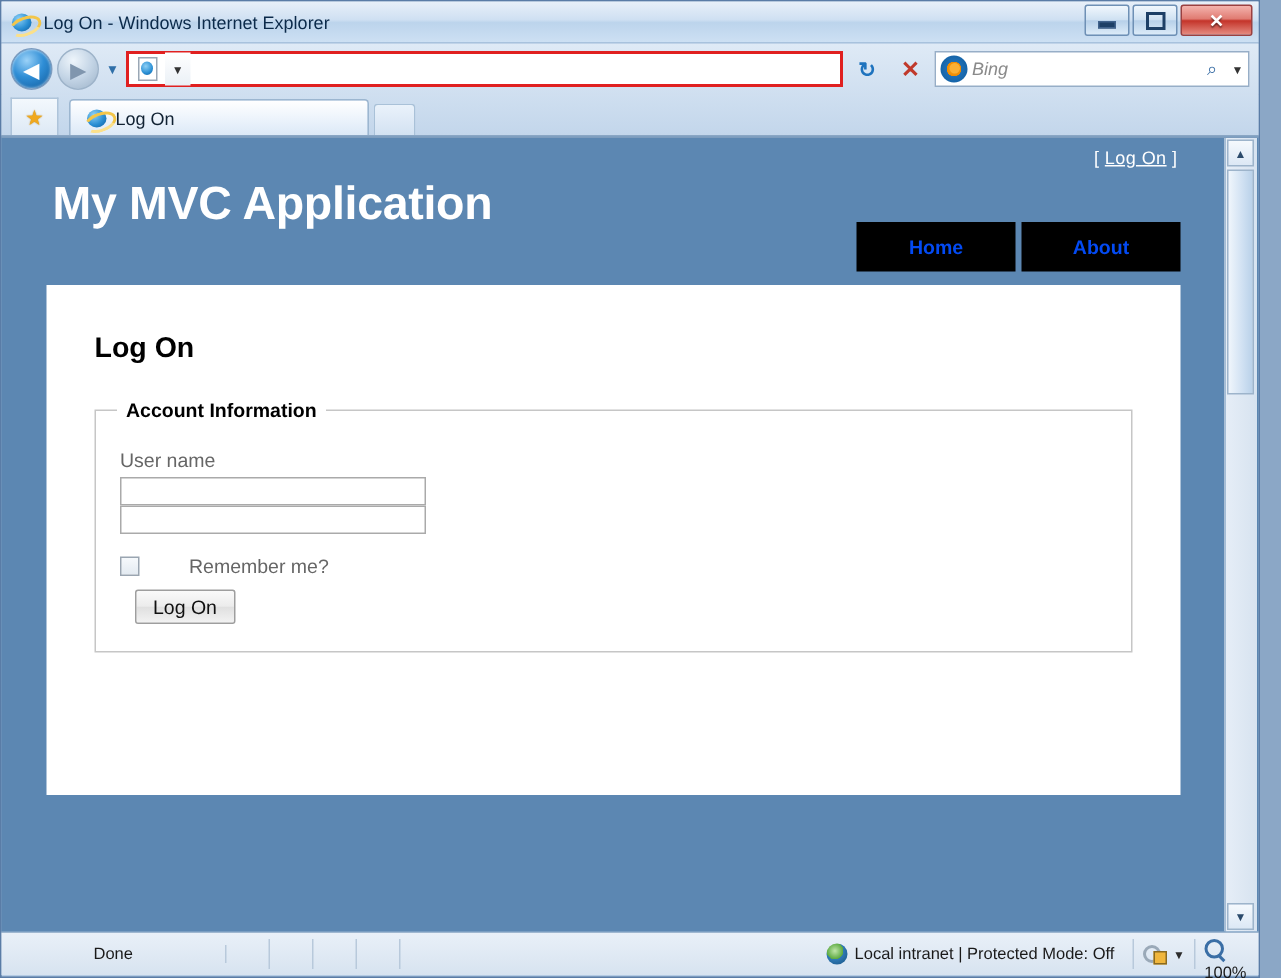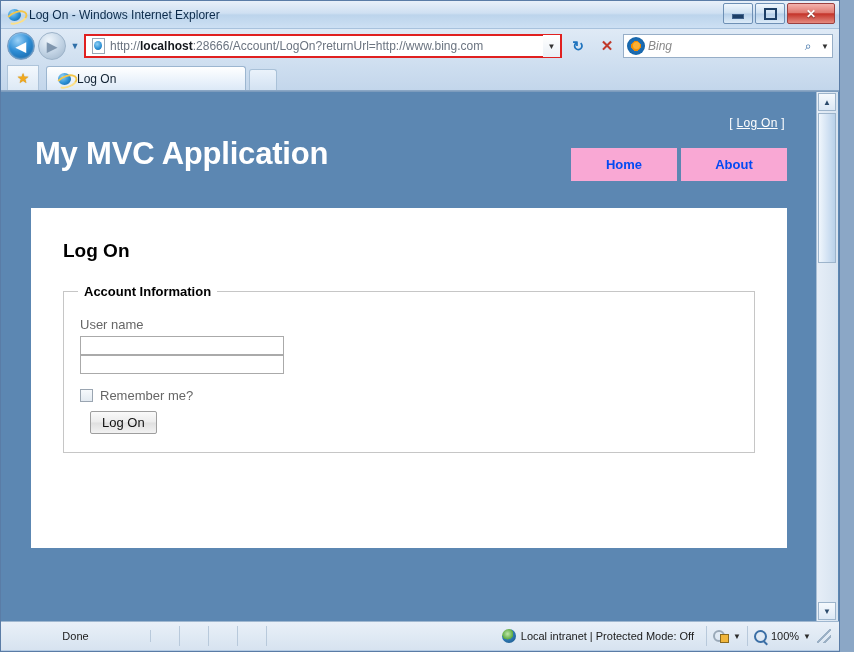--- a/index.html
+++ b/index.html
@@ -277,21 +277,21 @@
   .page {
     position: absolute;
     left: 0; top: 0; right: 22px; bottom: 0;
     background: #5c87b2;
     overflow: hidden;
   }
   .page-inner {
     position: relative;
     width: 756px;
     margin: 0 auto;
-    padding-top: 24px;
+    padding-top: 6px;
   }
   .loginlink {
     text-align: right;
     font-size: 12px;
     color: #ffffff;
     padding-right: 2px;
     letter-spacing: .3px;
   }
   .loginlink a {
     color: #ffffff;
@@ -310,21 +310,21 @@
     right: 0;
     top: 56px;
     display: flex;
     gap: 4px;
   }
   .menu a {
     display: block;
     min-width: 78px;
     text-align: center;
     padding: 9px 14px;
-    background: #f9a8d4;
+    background: #000000;
     color: #034af3;
     font-weight: bold;
     font-size: 13px;
     text-decoration: none;
   }
   .main {
     margin-top: 36px;
     background: #ffffff;
     padding: 26px 30px 36px 30px;
     min-height: 340px;
@@ -374,21 +374,21 @@
     align-items: center;
     gap: 7px;
     margin: 14px 0 8px 2px;
   }
   .cbox {
     width: 13px; height: 13px;
     border: 1px solid #9aa5b1;
     background: linear-gradient(to bottom, #f6f9fc, #e3eaf1);
     box-sizing: border-box;
   }
-  .check-label { font-size: 13px; color: #666; }
+  .check-label { font-size: 13px; color: #666; margin-left: 26px; }
   .logon-btn {
     margin-left: 12px;
     padding: 3px 11px;
     font-size: 13px;
     color: #111;
     background: linear-gradient(to bottom, #fafafa 0%, #ececec 48%, #e0e0e0 52%, #f2f2f2 100%);
     border: 1px solid #9e9e9e;
     border-radius: 2px;
     font-family: "Liberation Sans", sans-serif;
   }
@@ -483,25 +483,25 @@
   .status-right {
     display: flex;
     align-items: center;
     gap: 4px;
     padding: 0 6px;
     border-left: 1px solid #b8c9db;
     height: 20px;
   }
   .status-zoom {
     display: flex;
-    align-items: center;
     gap: 4px;
     padding: 0 8px 0 6px;
     border-left: 1px solid #b8c9db;
     height: 20px;
+    flex-direction: column;
   }
   .zoom-ico {
     width: 13px; height: 13px;
     border: 2px solid #3a6ea5;
     border-radius: 50%;
     position: relative;
     box-sizing: border-box;
     flex: 0 0 13px;
   }
   .zoom-ico:after {
@@ -547,21 +547,20 @@
 
   <div class="navbar">
     <div class="navbtn back">◀</div>
     <div class="navbtn fwd">▶</div>
     <div class="recent-arrow">▼</div>
 
     <div class="addrwrap">
       <span class="addr-icon">
           <span class="page-icon"></span>
         </span>
-      <span class="addr-text"><span>http://</span><b>localhost</b><span>:28666/Account/LogOn?returnUrl=http://www.bing.com</span></span>
       <span class="addr-drop">▼</span>
     </div>
 
     <div class="tbbtn">
         <span class="refresh-ico">↻</span>
       </div>
     <div class="tbbtn">
         <span class="stop-ico">✕</span>
       </div>
 

